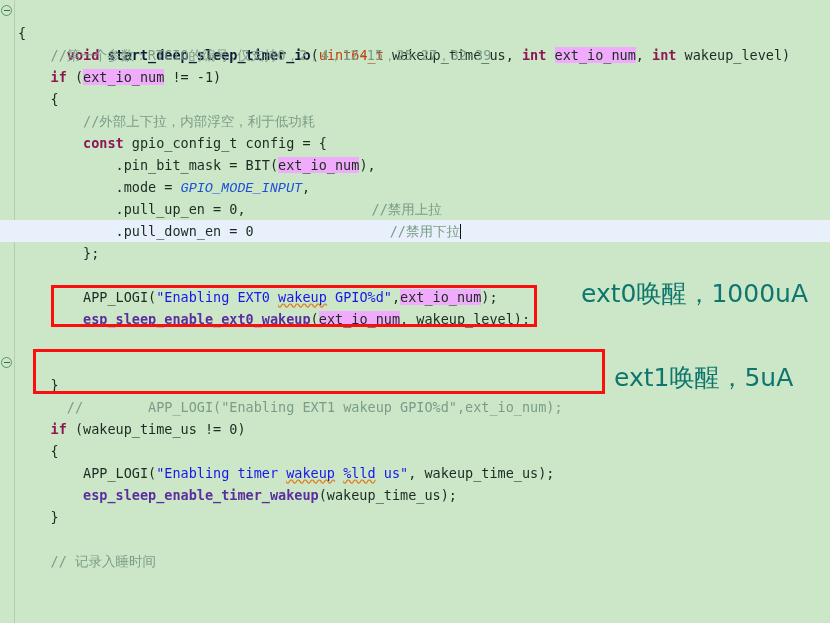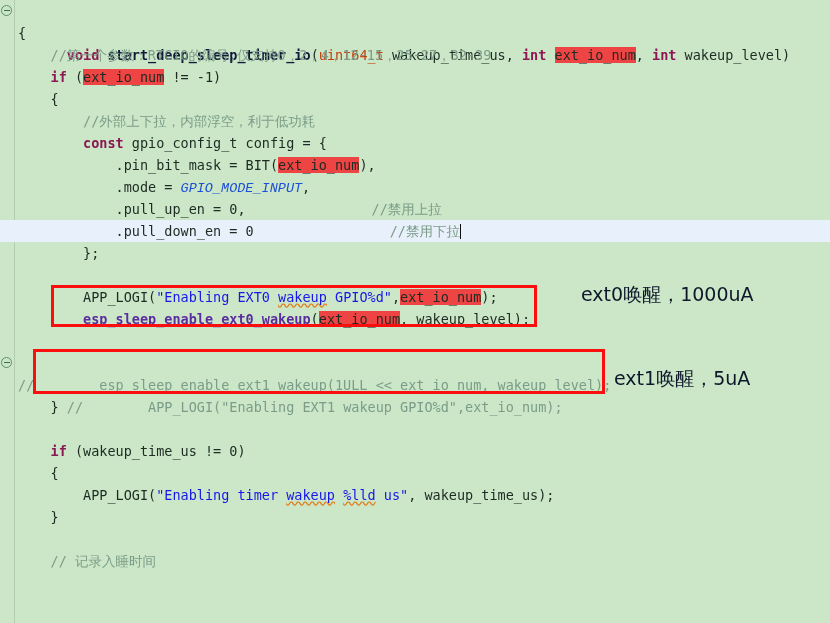--- a/index.html
+++ b/index.html
@@ -49,21 +49,21 @@
   
   .kw      { color: #8c1752; font-weight: bold; }          
   .fn      { color: #121a3a; font-weight: bold; }          
   .call    { color: #5b2d9e; font-weight: bold; }          
   .type    { color: #c2410c; }                             
   .plain   { color: #1d2b22; }
   .str     { color: #1717e8; }                             
   .macro   { color: #1d4ed8; font-style: italic; font-family: Liberation Mono, monospace; }         
   .cmt     { color: #7b9c88; }                             
   .punct   { color: #1d2b22; }
-  .hl      { background: #ef4444; }                        
+  .hl      { background: #f0abfc; }                        
   .sq {
     text-decoration: underline wavy #e07b18;
     text-decoration-skip-ink: none;
   }
   
   .fold {
     position: absolute;
     left: 1px;
     width: 11px;
     height: 11px;
@@ -93,23 +93,23 @@
   
   .redbox {
     position: absolute;
     border: 3px solid #fb0e0e;
     box-sizing: border-box;
     pointer-events: none;
   }
   
   .annot {
     position: absolute;
-    color: #0f172a;
+    color: #0f766e;
     font-family: "DejaVu Sans", "Liberation Sans", sans-serif;
-    font-size: 19px;
+    font-size: 25px;
     white-space: pre;
     line-height: 22px;
   }
 </style>
 </head>
 <body>
 
 <div id="editor">
 
   <div class="gutter-line"></div>
@@ -151,32 +151,32 @@
 
     <div class="line"><span class="plain">        </span><span class="call">esp_sleep_enable_ext0_wakeup</span><span class="punct">(</span><span class="hl">ext_io_num</span><span class="plain">, wakeup_level);</span></div>
 
     <div class="line"><span></span></div>
 
     <div class="line">
       <span class="fold" style="top:5px;"></span>
       <span class="cmt">//</span><span class="cmt">        APP_LOGI("Enabling EXT1 wakeup GPIO%d",ext_io_num);</span>
     </div>
 
-    <div class="line"><span class="cmt">//</span><span class="cmt">        esp_sleep_enable_ext1_wakeup(1ULL &lt;&lt; ext_io_num, wakeup_level);</span></div>
 
     <div class="line"><span class="punct">    }</span></div>
 
     <div class="line"><span></span></div>
 
     <div class="line"><span class="plain">    </span><span class="kw">if</span><span class="plain"> (wakeup_time_us != 0)</span></div>
 
     <div class="line"><span class="punct">    {</span></div>
 
     <div class="line"><span class="plain">        APP_LOGI(</span><span class="str">"Enabling timer </span><span class="str sq">wakeup</span><span class="str"> </span><span class="str sq">%lld</span><span class="str"> us"</span><span class="plain">, wakeup_time_us);</span></div>
 
+    <div class="line"><span class="plain">        </span><span class="call">esp_sleep_enable_timer_wakeup</span><span class="plain">(wakeup_time_us);</span></div>
 
     <div class="line"><span class="punct">    }</span></div>
 
     <div class="line"><span></span></div>
 
     <div class="line"><span class="cmt">    // 记录入睡时间</span></div>
 
   </div>
 
   <div class="redbox" style="left:51px; top:285px; width:486px; height:42px;"></div>

